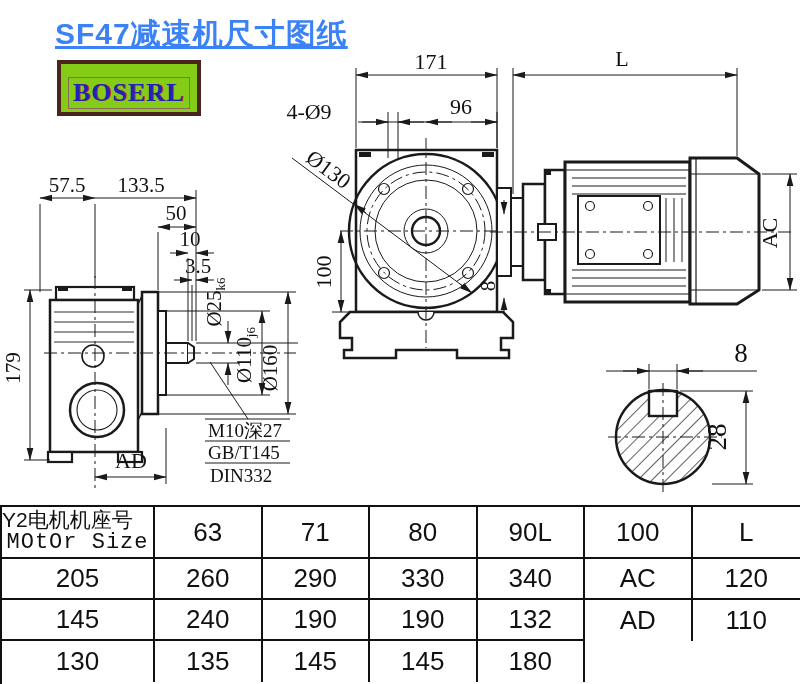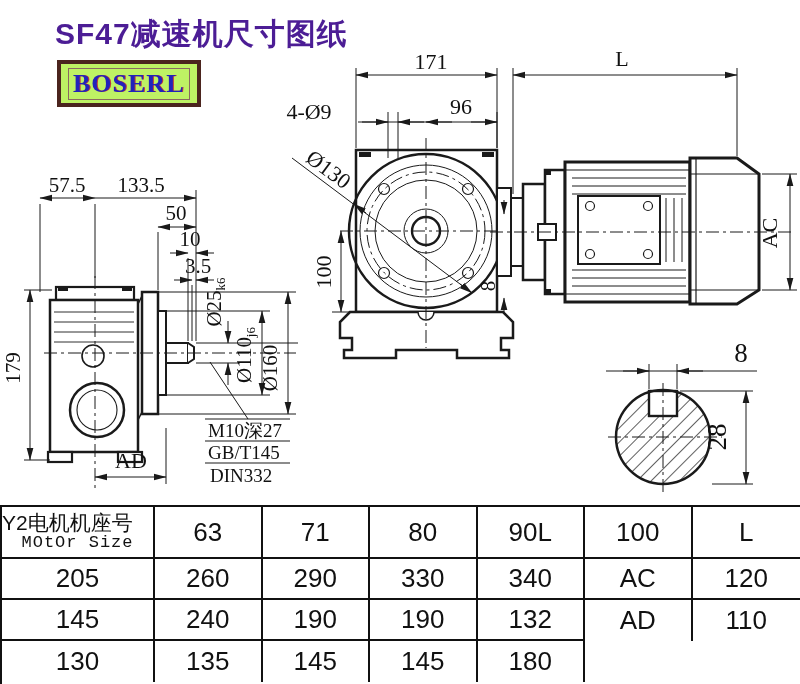--- a/index.html
+++ b/index.html
@@ -1,22 +1,22 @@
 <!DOCTYPE html>
 <html><head>
 <meta charset="utf-8">
 <style>
   html,body{margin:0;padding:0;background:#ffffff;}
   #stage{position:relative;width:800px;height:684px;background:#fff;overflow:hidden;
          font-family:"Liberation Sans", sans-serif;color:#111;}
   
   #title{position:absolute;left:55px;top:14px;font-size:30px;font-weight:bold;
-         letter-spacing:1px;color:#4c1d95;font-family:"Liberation Sans", sans-serif;}
+         letter-spacing:1px;color:#3b82f6;font-family:"Liberation Sans", sans-serif;text-decoration:underline;}
   #brandbox{position:absolute;left:57px;top:60px;border:4px solid #4b241e;
-            background:#bef264;padding:4px 7px 3px 7px;}
+            background:#84cc16;padding:13px 7px 3px 7px;}
   #brandbox .inner{border:1px solid #8a6a60;padding:0 4px;}
   #brand{font-family:"Liberation Serif", serif;font-weight:bold;font-size:26px;
          color:#2222bb;letter-spacing:1px;text-shadow:1px 0 0 #c03a3a;}
   
   svg{position:absolute;left:0;top:0;}
   .ln{stroke:#1a1a1a;fill:none;}
   .fillw{fill:#ffffff;}
   .cl{stroke:#1a1a1a;stroke-width:1;stroke-dasharray:13 4 3 4;fill:none;}
   .dim{font-family:"Liberation Serif", serif;fill:#111;font-size:22px;}
   .dimS{font-family:"Liberation Serif", serif;fill:#111;font-size:21px;}
@@ -27,21 +27,21 @@
              border:2px solid #111;border-collapse:collapse;display:grid;
              grid-template-columns:153px repeat(6,1fr);
              grid-template-rows:52px 41px 41px 41px;}
   #sizetable .cell{border-right:2px solid #111;border-bottom:2px solid #111;
        display:flex;align-items:center;justify-content:center;font-size:26px;
        background:#fff;}
   #sizetable .cell:nth-child(7n){border-right:none;}
   #sizetable .cell.lastrow{border-bottom:none;}
   #sizetable .hcell{flex-direction:column;justify-content:center;line-height:1.05;}
   .hcn{font-size:21px;align-self:flex-start;white-space:nowrap;}
-  .hen{font-size:17px;font-family:"Liberation Mono", monospace;letter-spacing:1px;}
+  .hen{font-size:22px;font-family:"Liberation Mono", monospace;letter-spacing:1px;}
 </style>
 </head>
 <body>
 
 <div id="stage">
 
   <div id="title">SF47减速机尺寸图纸</div>
   <div id="brandbox">
     <div class="inner"><span id="brand">BOSERL</span></div>
   </div>

